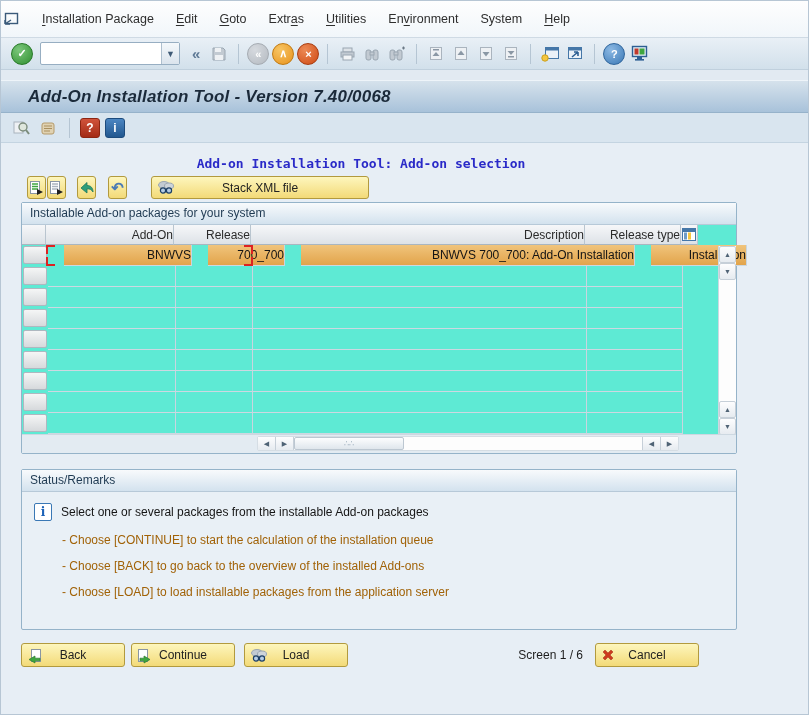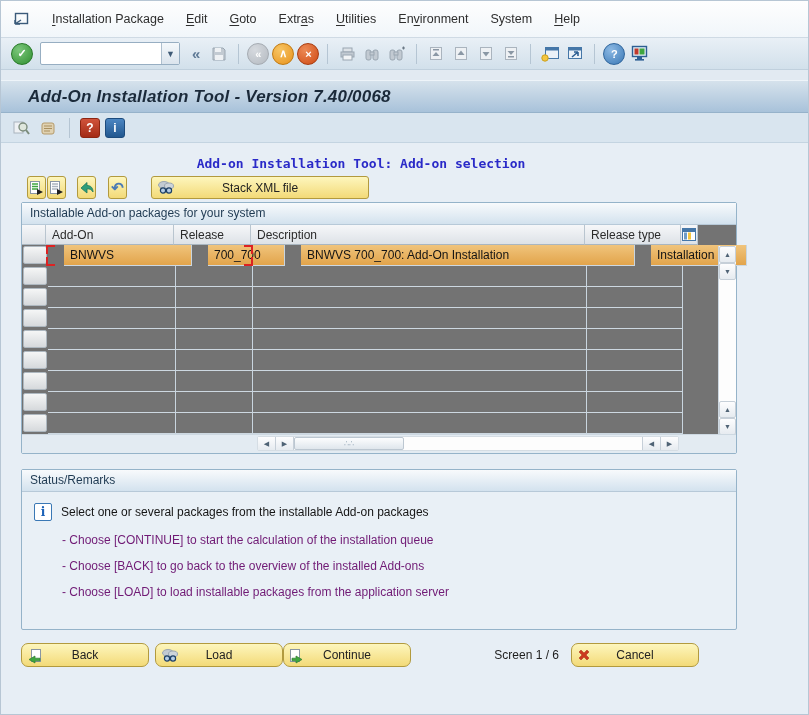--- a/index.html
+++ b/index.html
@@ -1,20 +1,20 @@
 <!DOCTYPE html>
 <html><head>
 <meta charset="utf-8">
 <style>
   html,body{margin:0;padding:0;}
   body{font-family:"Liberation Sans",sans-serif;font-size:12px;color:#222;}
   .window{position:relative;width:809px;height:715px;background:#e7eef5;overflow:hidden;border:1px solid #b7c6d4;box-sizing:border-box;}
 
   
-  .menubar{height:36px;display:flex;align-items:center;background:linear-gradient(#fefefe,#f1f6fa);border-bottom:1px solid #cfdae4;padding-left:10px;}
+  .menubar{height:36px;display:flex;align-items:center;background:linear-gradient(#fefefe,#f1f6fa);border-bottom:1px solid #cfdae4;padding-left:0;}
   .sysmenu{width:20px;height:17px;margin-right:10px;display:flex;align-items:center;justify-content:center;}
   .menu-item{padding:3px 11px;color:#2e2e2e;font-size:12.5px;cursor:default;white-space:nowrap;}
   .menu-item u{text-underline-offset:2px;}
 
   
   .toolbar{height:31px;display:flex;align-items:center;background:linear-gradient(#e9f0f6,#d2e0eb);border-bottom:1px solid #c0d0dd;padding-left:10px;gap:3px;}
   .tb-circle{width:20px;height:20px;border-radius:50%;display:flex;align-items:center;justify-content:center;color:#fff;font-weight:bold;font-size:11px;flex:0 0 auto;}
   .circ-green{background:radial-gradient(circle at 35% 30%,#7cc77c,#2f8f2f);border:1px solid #277927;}
   .circ-gray{background:radial-gradient(circle at 35% 30%,#d6dadf,#b4bac1);border:1px solid #a5abb2;color:#fff;}
   .circ-orange{background:radial-gradient(circle at 35% 30%,#f7c564,#e8921c);border:1px solid #c07a12;}
@@ -45,21 +45,21 @@
   .ibtn{width:19px;}
   .stackbtn{width:218px;position:relative;margin-left:12px;}
   .stackbtn .lbl{flex:1;text-align:center;font-size:12px;color:#222;}
   .stackbtn .ic{position:absolute;left:5px;top:3px;}
 
   
   .groupbox{width:716px;margin-left:20px;border:1px solid #95b3c9;border-radius:2px;background:#e9f0f6;box-sizing:border-box;}
   .grouptitle{height:21px;line-height:21px;padding-left:8px;background:linear-gradient(#f8fafc,#d3e2ee);border-bottom:1px solid #b7c9d8;color:#1f3a52;}
 
   
-  .tablewrap{position:relative;background:#737373;}
+  .tablewrap{position:relative;background:#5eead4;text-align:right;}
   .thead,.tr{display:flex;}
   .th{background:linear-gradient(#f6f7f9,#dde2e7);border-right:1px solid #b9c5cf;border-bottom:1px solid #a9b6c0;height:20px;line-height:20px;padding-left:6px;box-sizing:border-box;color:#2b2b2b;overflow:hidden;white-space:nowrap;}
   .td{border-right:1px solid #c9d5df;border-bottom:1px solid #cdd8e1;height:21px;line-height:21px;padding-left:6px;box-sizing:border-box;overflow:hidden;white-space:nowrap;}
   .c-sel{width:24px;padding-left:0;flex:0 0 auto;}
   .c-addon{width:128px;flex:0 0 auto;}
   .c-rel{width:77px;flex:0 0 auto;}
   .c-desc{width:334px;flex:0 0 auto;}
   .c-pkg{width:96px;flex:0 0 auto;}
   .c-cfg{width:17px;flex:0 0 auto;display:flex;align-items:center;justify-content:center;padding:0;}
   .selcell{background:linear-gradient(#f5f6f6,#d6d9dc);border:1px solid #aeb8c0;border-radius:2px;margin:1px;height:18px;}
@@ -79,25 +79,25 @@
   .hbtn{width:18px;height:100%;background:linear-gradient(#fdfdfe,#e6ebf0);border-right:1px solid #c6cfd8;display:flex;align-items:center;justify-content:center;color:#4f6375;font-size:7px;box-sizing:border-box;flex:0 0 auto;}
   .hbtn.r{border-left:1px solid #c6cfd8;border-right:none;}
   .hthumb{width:108px;background:linear-gradient(#fcfdfe,#dfe6ec);border:1px solid #bcc7d1;border-radius:2px;display:flex;align-items:center;justify-content:center;color:#8fa3b3;font-size:8px;flex:0 0 auto;}
   .htrack{flex:1;}
 
   
   .statusbox{margin-top:15px;}
   .statusbody{padding:9px 10px 18px 10px;}
   .infoline{display:flex;align-items:center;margin:2px 0 12px 2px;color:#161616;}
   .infoicon{width:16px;height:16px;background:#fff;border:1px solid #3a78b5;border-radius:2px;margin-right:9px;display:flex;align-items:center;justify-content:center;color:#1c62b7;font-family:"DejaVu Serif",serif;font-weight:bold;font-size:12px;line-height:1;}
-  .remark{padding-left:30px;margin-bottom:12px;color:#701a75;}
+  .remark{padding-left:30px;margin-bottom:12px;color:#a16207;}
 
   
   .footer{width:678px;margin:13px 0 0 20px;display:flex;align-items:center;}
-  .fbtn{width:128px;height:24px;position:relative;border-radius:7px;}
+  .fbtn{width:104px;height:24px;position:relative;}
   .fbtn .lbl{flex:1;text-align:center;}
   .fbtn .ic{position:absolute;left:5px;top:4px;}
   .screenind{margin-left:auto;margin-right:12px;color:#1d1d1d;}
 </style>
 </head>
 <body>
 
 <div class="window">
 
   <div class="menubar">
@@ -405,41 +405,41 @@
   <div class="footer">
     <span class="ybtn fbtn" style="margin-right:6px;">
       <span class="ic">
         <svg width="15" height="16">
             <rect x="4.5" y="1.5" width="9" height="12" fill="#fff" stroke="#8a96a3"></rect>
             <path d="M8 8 l-6 3.5 6 3.5 v-2.2 h5 v-2.6 h-5 z" fill="#3fa63f" stroke="#2e7d2e" stroke-width="0.7"></path>
           </svg>
       </span>
       <span class="lbl">Back</span>
     </span>
+    <span class="ybtn fbtn" style="margin-right:9px;">
+      <span class="ic">
+        <svg width="15" height="16">
+            <rect x="1.5" y="1.5" width="9" height="12" fill="#fff" stroke="#8a96a3"></rect>
+            <path d="M7 8 l6 3.5 -6 3.5 v-2.2 h-4 v-2.6 h4 z" fill="#3fa63f" stroke="#2e7d2e" stroke-width="0.7"></path>
+          </svg>
+      </span>
+      <span class="lbl">Continue</span>
+    </span>
     <span class="ybtn fbtn">
       <span class="ic">
         <svg width="18" height="15">
             <ellipse cx="7" cy="5" rx="5.5" ry="3.5" fill="#c2cad2" stroke="#9aa6b1"></ellipse>
             <ellipse cx="12" cy="6" rx="4.5" ry="3" fill="#cdd4da" stroke="#9aa6b1"></ellipse>
             <circle cx="6" cy="10.5" r="2.6" fill="#b6cde4" stroke="#1c3f66" stroke-width="1.2"></circle>
             <circle cx="12" cy="10.5" r="2.6" fill="#b6cde4" stroke="#1c3f66" stroke-width="1.2"></circle>
             <path d="M8.6 10.5 h0.8" stroke="#1c3f66" stroke-width="1.2"></path>
           </svg>
       </span>
       <span class="lbl">Load</span>
     </span>
-    <span class="ybtn fbtn" style="margin-right:9px;">
-      <span class="ic">
-        <svg width="15" height="16">
-            <rect x="1.5" y="1.5" width="9" height="12" fill="#fff" stroke="#8a96a3"></rect>
-            <path d="M7 8 l6 3.5 -6 3.5 v-2.2 h-4 v-2.6 h4 z" fill="#3fa63f" stroke="#2e7d2e" stroke-width="0.7"></path>
-          </svg>
-      </span>
-      <span class="lbl">Continue</span>
-    </span>
     <span class="screenind">Screen 1 / 6</span>
     <span class="ybtn fbtn">
       <span class="ic">
         <svg width="14" height="14">
             <path d="M2 4 L4 2 L7 5 L10 2 L12 4 L9 7 L12 10 L10 12 L7 9 L4 12 L2 10 L5 7 Z" fill="#cc3a1f" stroke="#a32b16" stroke-width="0.5"></path>
           </svg>
       </span>
       <span class="lbl">Cancel</span>
     </span>
   </div>

